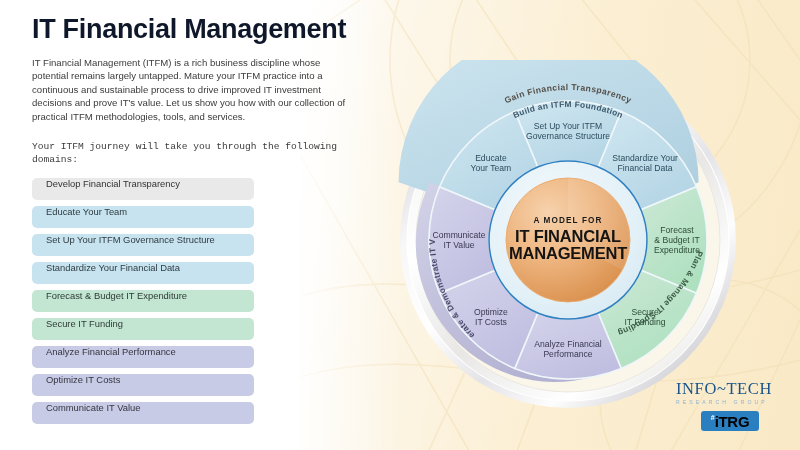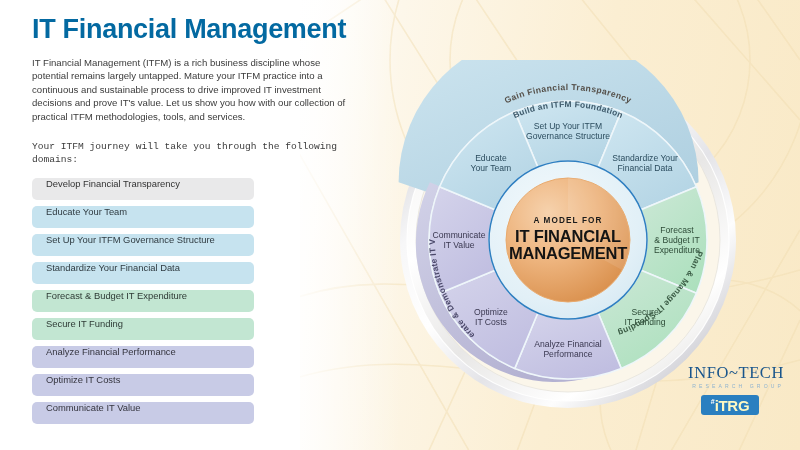--- a/index.html
+++ b/index.html
@@ -21,58 +21,58 @@
     position:absolute;left:300px;top:0;width:500px;height:450px;opacity:.55;
   }
   .bg-fade-left{
     position:absolute;left:280px;top:0;width:120px;height:450px;
     background:linear-gradient(90deg,#ffffff 0%,rgba(255,255,255,0) 100%);
   }
 
   
   .left{position:absolute;left:32px;top:14px;width:324px;}
   .page-title{
-    color:#0369a1;font-size:27px;line-height:30px;font-weight:700;
+    color:#0f172a;font-size:27px;line-height:30px;font-weight:700;
     letter-spacing:-.3px;margin:0 0 12px 0;
   }
   .intro{
     color:#3b3b3b;font-size:9.6px;line-height:13.4px;margin:0 0 17px 0;
     max-width:318px;
   }
   .lead{color:#3b3b3b;font-size:9.6px;line-height:13.4px;margin:0 0 11px 0;font-family:Liberation Mono, monospace;}
 
   .domain-list{list-style:none;margin:0;padding:0;width:222px;}
   .domain-item{
     height:22px;border-radius:5px;display:flex;
     padding-left:14px;margin-bottom:6px;font-size:9.4px;color:#333;
     box-sizing:border-box;
   }
 
   
   .wheel-wrap{position:absolute;left:388px;top:60px;width:360px;height:360px;}
   .wheel-svg{position:absolute;left:0;top:0;}
 
   
-  .logo{position:absolute;left:676px;top:364px;width:108px;text-align:right;}
+  .logo{position:absolute;left:676px;top:380px;width:108px;text-align:left;}
   .logo-main{
     color:#19558c;font-family:"Liberation Serif","DejaVu Serif",serif;
     font-size:16.5px;letter-spacing:.6px;font-weight:400;line-height:18px;
     white-space:nowrap;
   }
   .logo-sub{
     color:#8fb3cf;font-size:5.1px;letter-spacing:3.1px;margin-top:1px;
     white-space:nowrap;
   }
   .itrg-badge{
     margin:6px auto 0 auto;width:58px;height:20px;border-radius:3px;
     background:#2a7fc0;display:flex;align-items:center;justify-content:center;
     box-sizing:border-box;
   }
   .itrg-hash{color:#ffffff;font-size:7px;font-weight:700;position:relative;top:-4px;}
-  .itrg-text{color:#fef9c3;font-size:15px;font-weight:700;letter-spacing:-.3px;}
+  .itrg-text{color:#000000;font-size:15px;font-weight:700;letter-spacing:-.3px;}
 </style>
 </head>
 <body>
 
 <div id="stage">
 
   <div class="bg-base"></div>
   <div class="bg-right"></div>
 
   <svg class="bg-pattern" width="500" height="450" viewBox="0 0 500 450">

